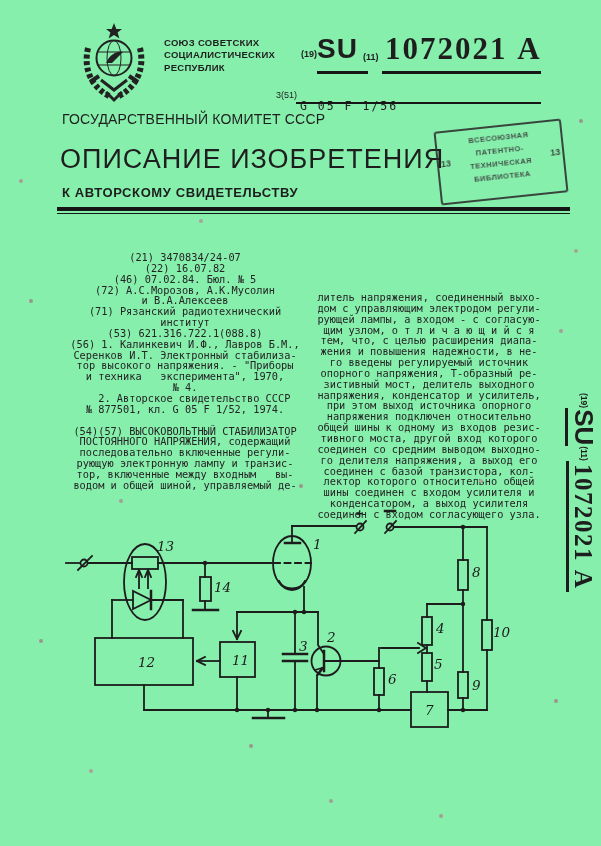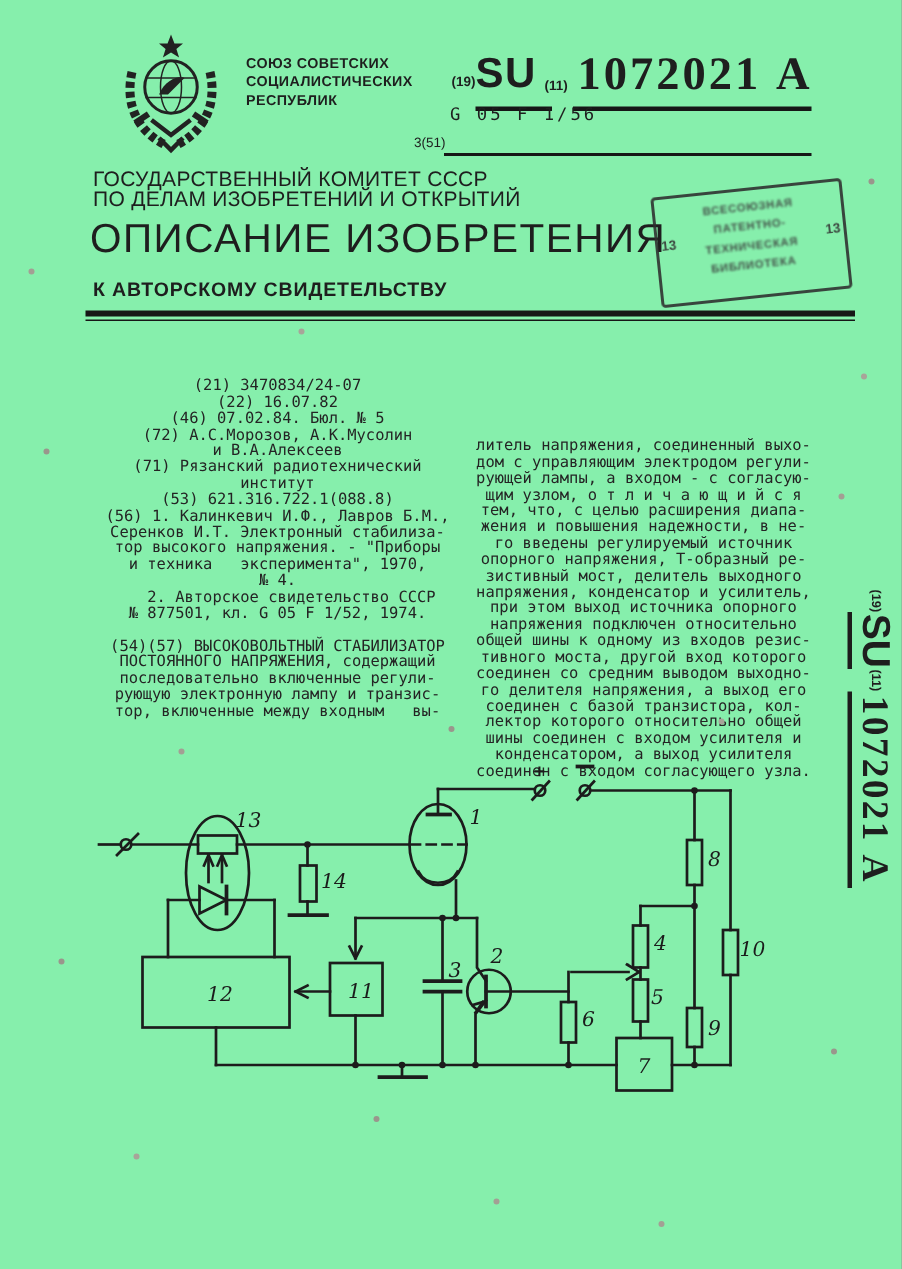--- a/index.html
+++ b/index.html
@@ -7,21 +7,21 @@
         font-family:"Liberation Sans",sans-serif;color:#1e1e1e;padding-left:28px;}
   .abs{position:absolute;}
   
   .union{left:164px;top:37px;font-size:9.5px;font-weight:bold;line-height:12.4px;letter-spacing:.3px;}
   .committee{left:62px;top:113px;font-size:14px;font-weight:normal;line-height:12.6px;letter-spacing:.2px;}
   .doc-small{font-size:9px;font-weight:bold;}
   .su-big{left:317px;top:33px;font-size:28px;font-weight:bold;letter-spacing:1px;}
   .docnum{left:385px;top:31px;font-family:"Liberation Serif",serif;font-size:31px;font-weight:bold;letter-spacing:2px;}
   .rule{background:#161616;}
   .ipc-pre{left:276px;top:90px;font-size:9px;}
-  .ipc{left:300px;top:69px;font-size:11.5px;letter-spacing:2px;font-family:"DejaVu Sans Mono",monospace;}
+  .ipc{left:300px;top:99px;font-size:11.5px;letter-spacing:2px;font-family:"DejaVu Sans Mono",monospace;}
   .title{left:60px;top:144px;font-size:27px;font-weight:normal;letter-spacing:1px;}
   .subtitle{left:62px;top:185px;font-size:13px;font-weight:bold;letter-spacing:.6px;}
   
   .stamp{left:437px;top:125px;width:124px;height:70px;border:2.5px solid #2e2e2e;border-radius:3px;
          transform:rotate(-6deg);filter:blur(.4px);opacity:.88;}
   .stamp-lines{position:absolute;left:14px;right:14px;top:4px;text-align:center;font-size:7.5px;
          font-weight:bold;line-height:13px;color:#3a3a3a;letter-spacing:.5px;filter:blur(.6px);}
   .stamp-num{position:absolute;font-size:9px;font-weight:bold;color:#333;top:26px;filter:blur(.3px);}
   
   .col{font-family:"DejaVu Sans Mono","Liberation Mono",monospace;font-size:10.3px;color:#242424;text-align:center;}
@@ -77,21 +77,20 @@
   <span class="abs docnum">1072021 А</span>
   <div class="abs rule" style="left:317px;top:71px;width:51px;height:2.5px;"></div>
   <div class="abs rule" style="left:382px;top:71px;width:159px;height:2.5px;"></div>
 
   <span class="abs ipc-pre">3(51)</span>
   <span class="abs ipc">G 05 F 1/56</span>
   <div class="abs rule" style="left:296px;top:102px;width:245px;height:2px;"></div>
 
   <div class="abs committee">
       <div class="cline">ГОСУДАРСТВЕННЫЙ КОМИТЕТ СССР</div>
-      <div class="cline">ПО ДЕЛАМ ИЗОБРЕТЕНИЙ И ОТКРЫТИЙ</div>
     </div>
 
   <div class="abs title">ОПИСАНИЕ ИЗОБРЕТЕНИЯ</div>
   <div class="abs subtitle">К АВТОРСКОМУ СВИДЕТЕЛЬСТВУ</div>
 
   <div class="abs stamp">
     <div class="stamp-lines">
         <div>ВСЕСОЮЗНАЯ</div>
         <div>ПАТЕНТНО-</div>
         <div>ТЕХНИЧЕСКАЯ</div>
@@ -119,20 +118,21 @@
       <div class="tline">и техника   эксперимента", 1970,</div>
       <div class="tline">№ 4.</div>
       <div class="tline">   2. Авторское свидетельство СССР</div>
       <div class="tline">№ 877501, кл. G 05 F 1/52, 1974.</div>
       <div class="tline"></div>
       <div class="tline">(54)(57) ВЫСОКОВОЛЬТНЫЙ СТАБИЛИЗАТОР</div>
       <div class="tline">ПОСТОЯННОГО НАПРЯЖЕНИЯ, содержащий</div>
       <div class="tline">последовательно включенные регули-</div>
       <div class="tline">рующую электронную лампу и транзис-</div>
       <div class="tline">тор, включенные между входным   вы-</div>
+      <div class="tline">водом и общей шиной, управляемый де-</div>
     </div>
   <div class="abs col" style="left:308px;top:252px;width:242px;margin-top:40px;">
       <div class="tline">литель напряжения, соединенный выхо-</div>
       <div class="tline">дом с управляющим электродом регули-</div>
       <div class="tline">рующей лампы, а входом - с согласую-</div>
       <div class="tline">щим узлом, о т л и ч а ю щ и й с я</div>
       <div class="tline">тем, что, с целью расширения диапа-</div>
       <div class="tline">жения и повышения надежности, в не-</div>
       <div class="tline">го введены регулируемый источник</div>
       <div class="tline">опорного напряжения, Т-образный ре-</div>

